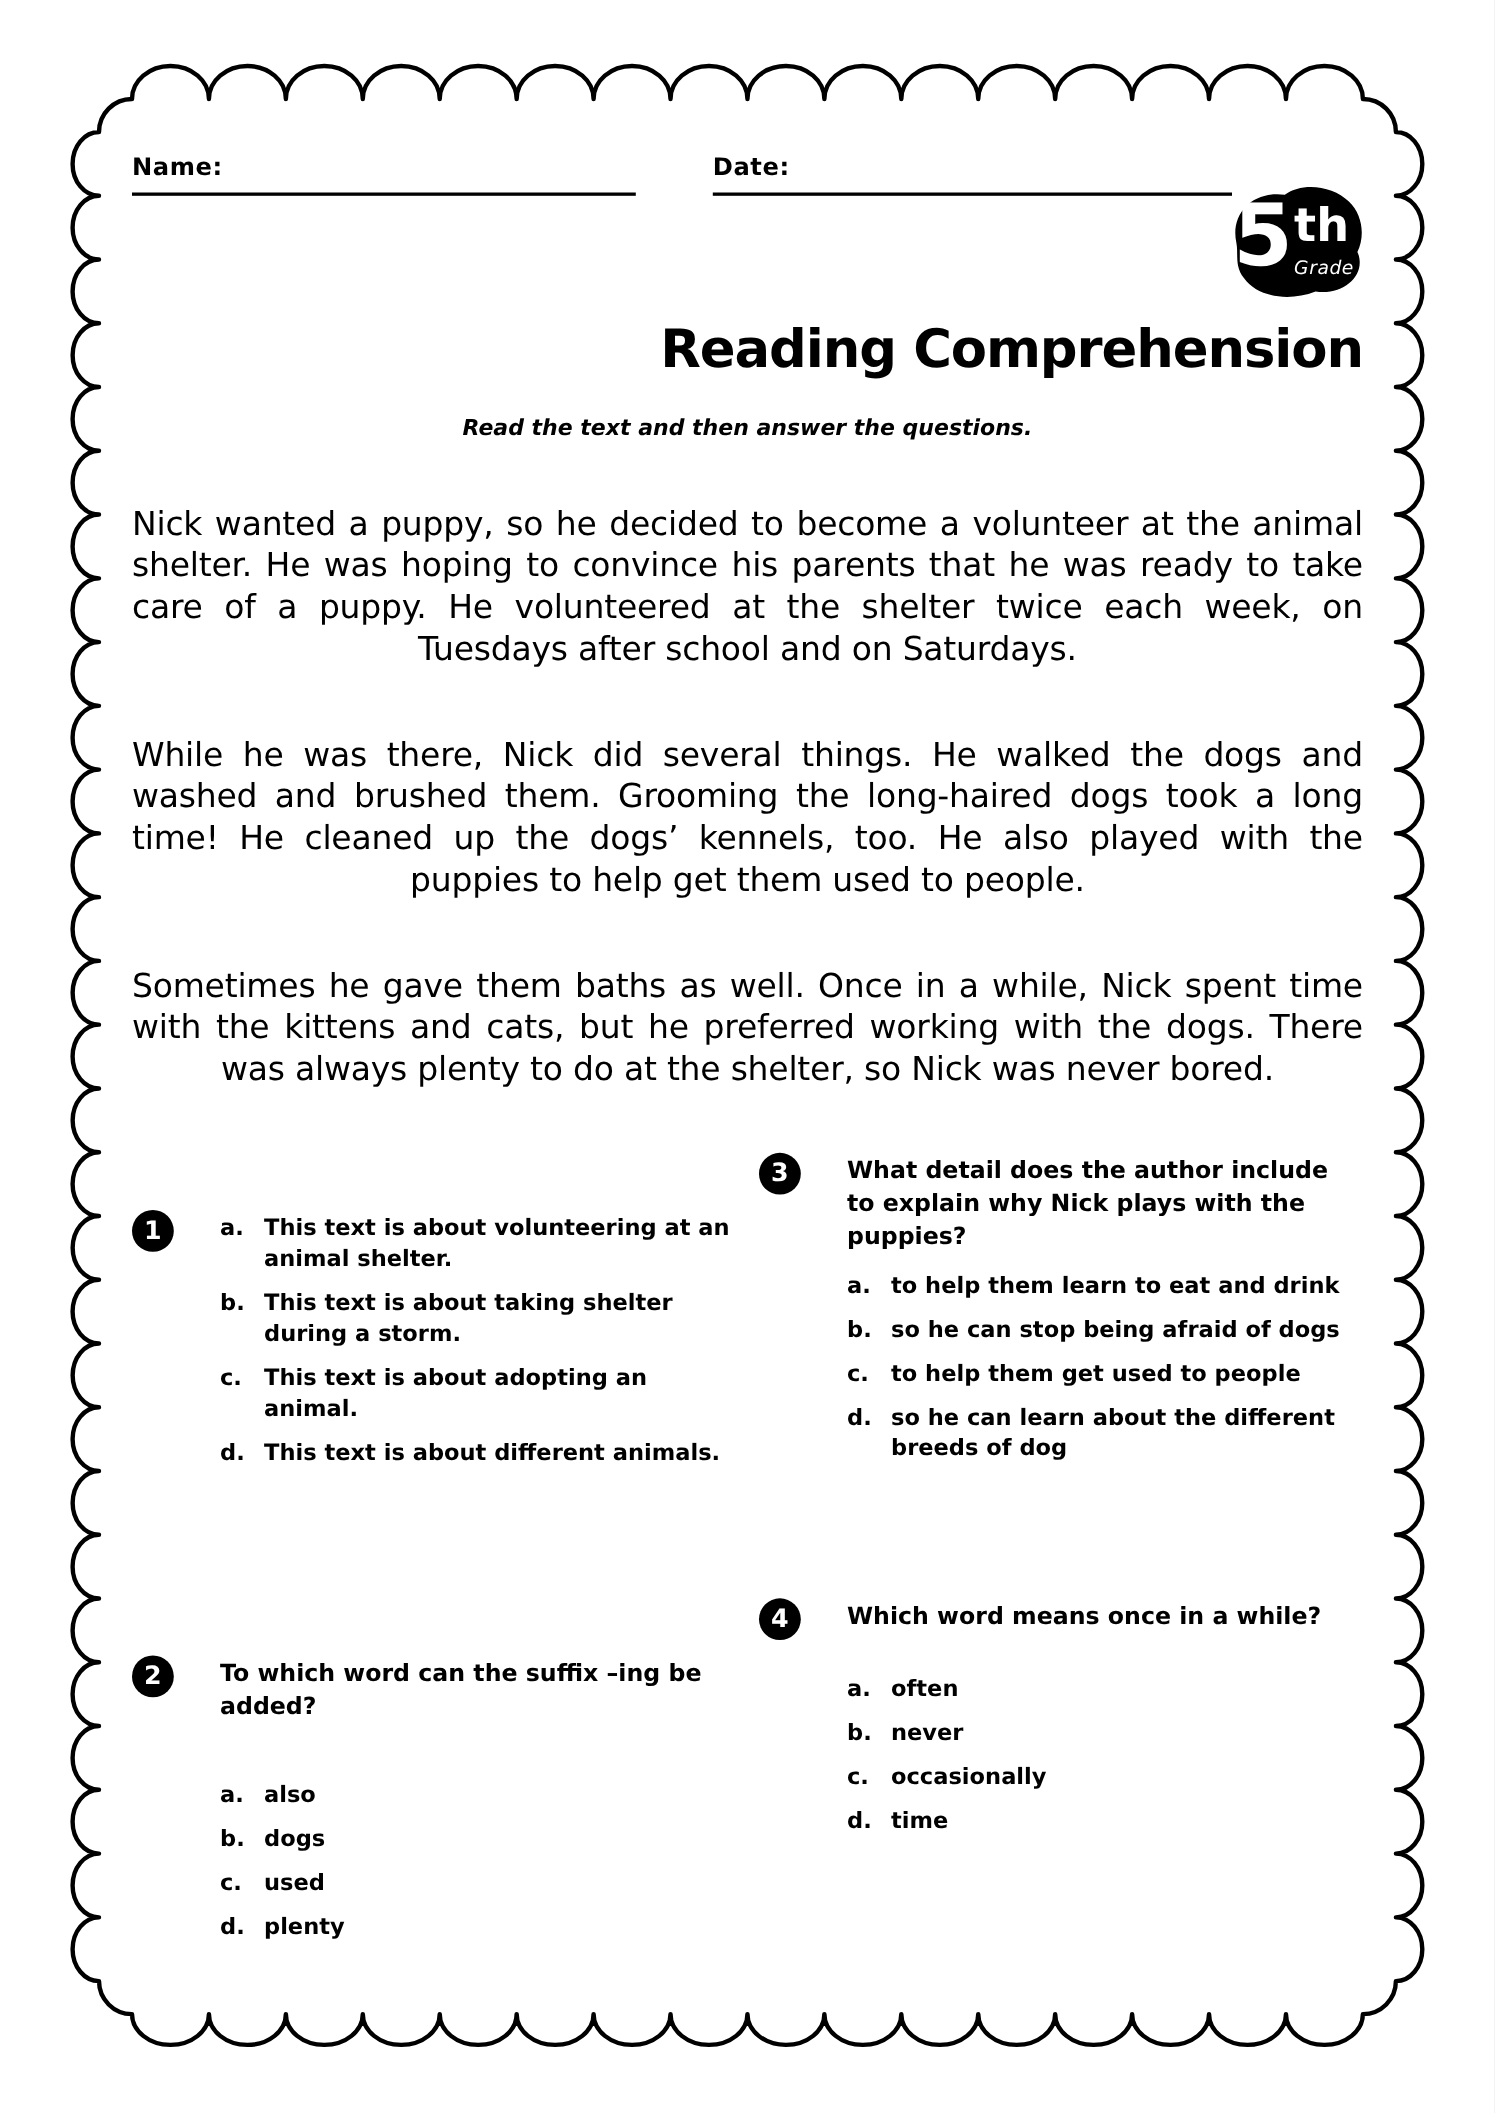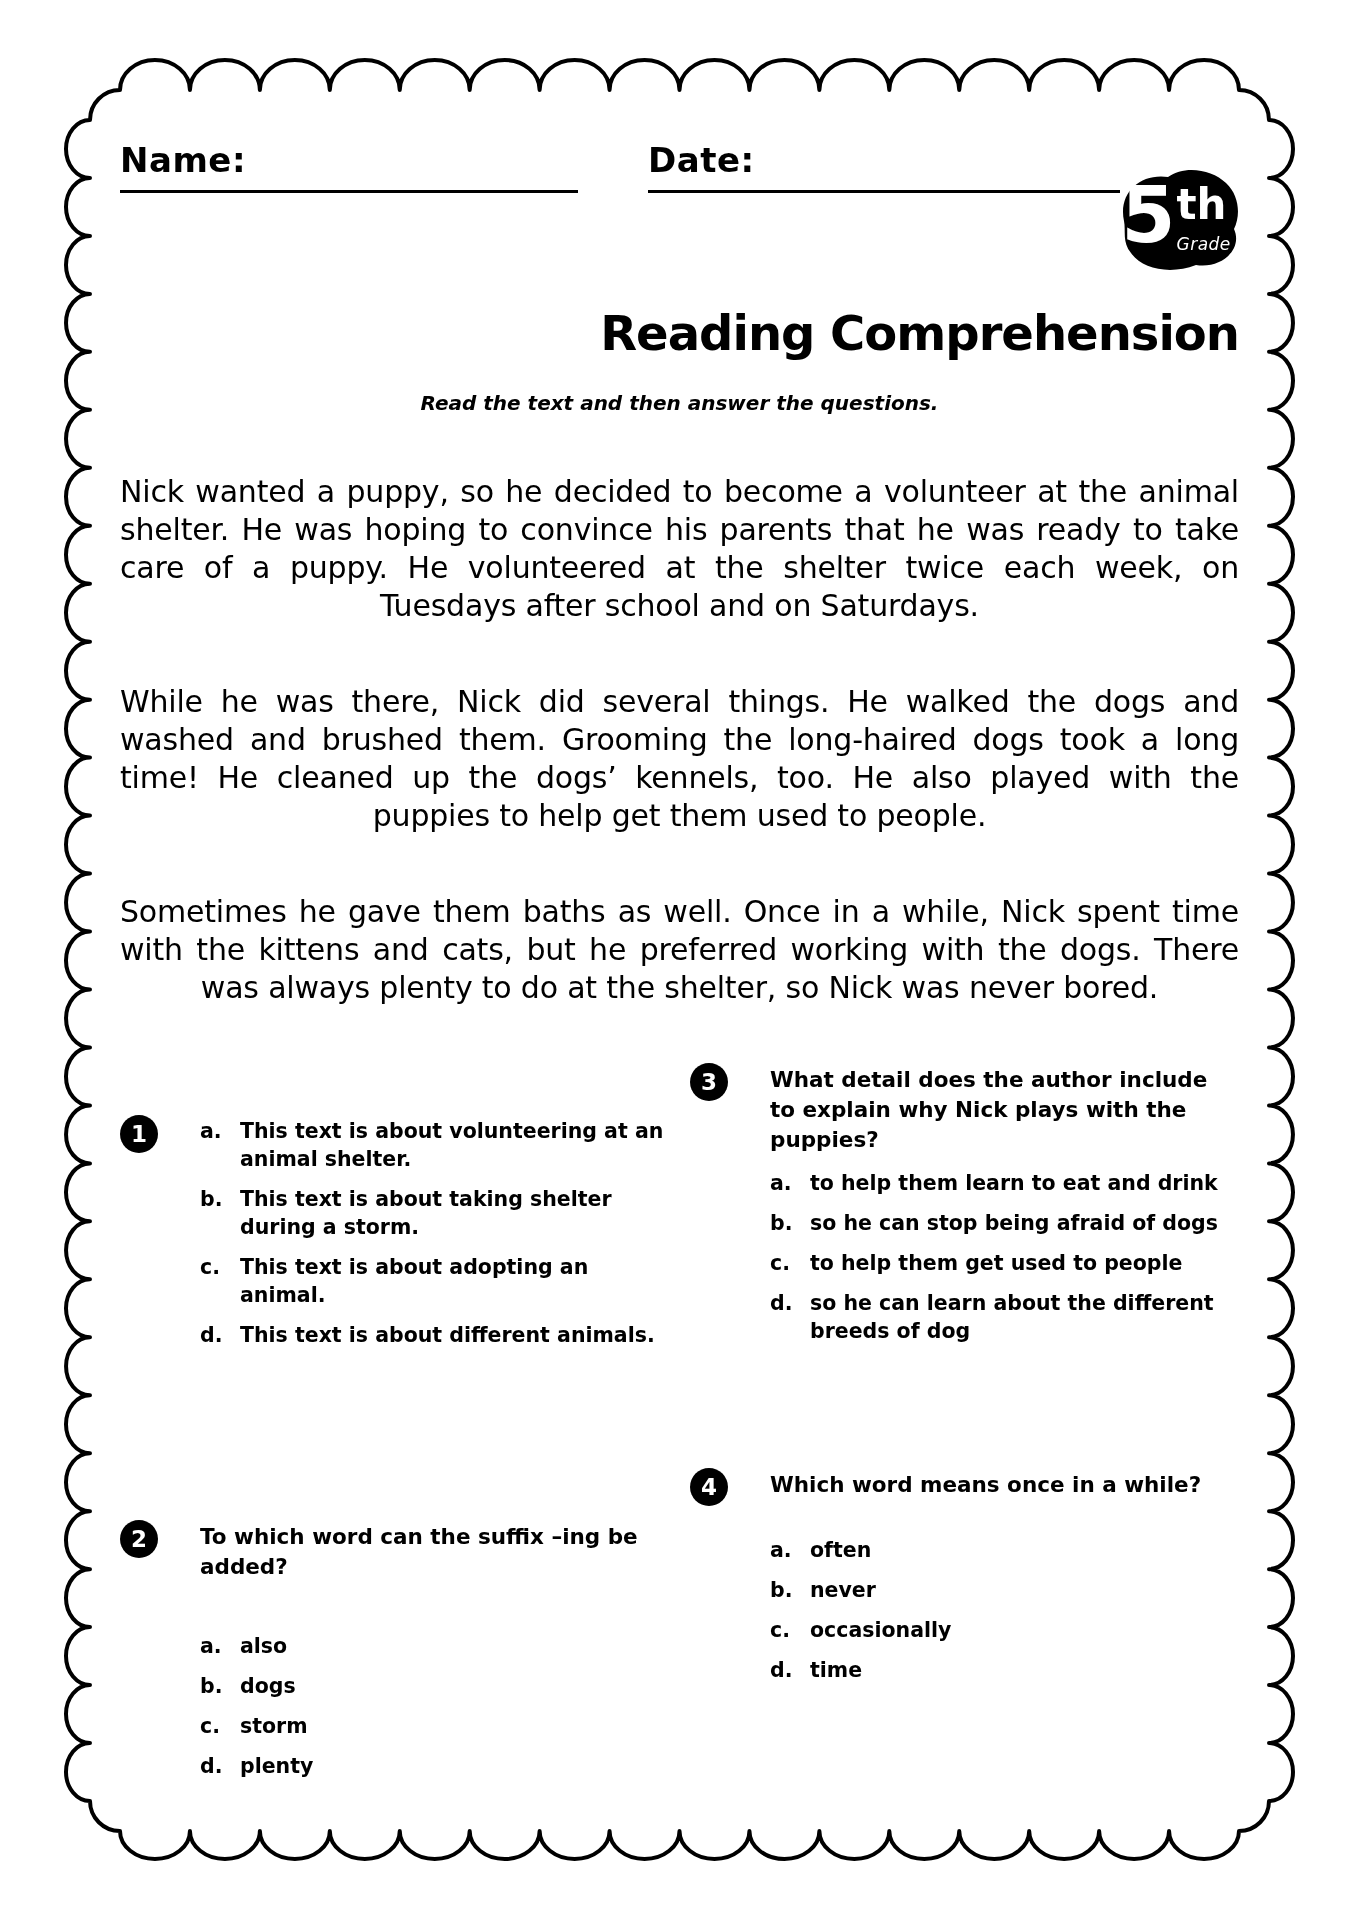--- a/index.html
+++ b/index.html
@@ -13,21 +13,21 @@
     overflow:hidden;
   }
   .border-svg{position:absolute;left:0;top:0;width:1359px;height:1921px;pointer-events:none;}
   .border-svg path{fill:none;stroke:#000;stroke-width:4;stroke-linejoin:round;stroke-linecap:round;}
 
   .content{position:absolute;left:120px;top:0;width:1119px;}
 
   
   .fields-row{display:flex;margin-top:140px;align-items:flex-end;}
   .field{border-bottom:3px solid #000;padding-bottom:10px;}
-  .field-label{font-size:34px;font-weight:700;letter-spacing:0.5px;}
+  .field-label{font-size:22px;font-weight:700;letter-spacing:0.5px;}
   .name-field{width:458px;}
   .field-gap{width:70px;}
   .date-field{width:472px;}
 
   
   .badge{position:absolute;left:1110px;top:163px;width:132px;height:110px;}
   .badge svg{position:absolute;left:0;top:0;width:100%;height:100%;}
   .badge-inner{
     position:absolute;inset:0;color:#fff;
     display:flex;align-items:center;justify-content:center;gap:1px;
@@ -151,21 +151,21 @@
             <div class="option">
               <span class="opt-letter">a.</span>
               <span class="opt-text">also</span>
             </div>
             <div class="option">
               <span class="opt-letter">b.</span>
               <span class="opt-text">dogs</span>
             </div>
             <div class="option">
               <span class="opt-letter">c.</span>
-              <span class="opt-text">storm</span>
+              <span class="opt-text">used</span>
             </div>
             <div class="option">
               <span class="opt-letter">d.</span>
               <span class="opt-text">plenty</span>
             </div>
           </div>
         </div>
 
       </div>
 

